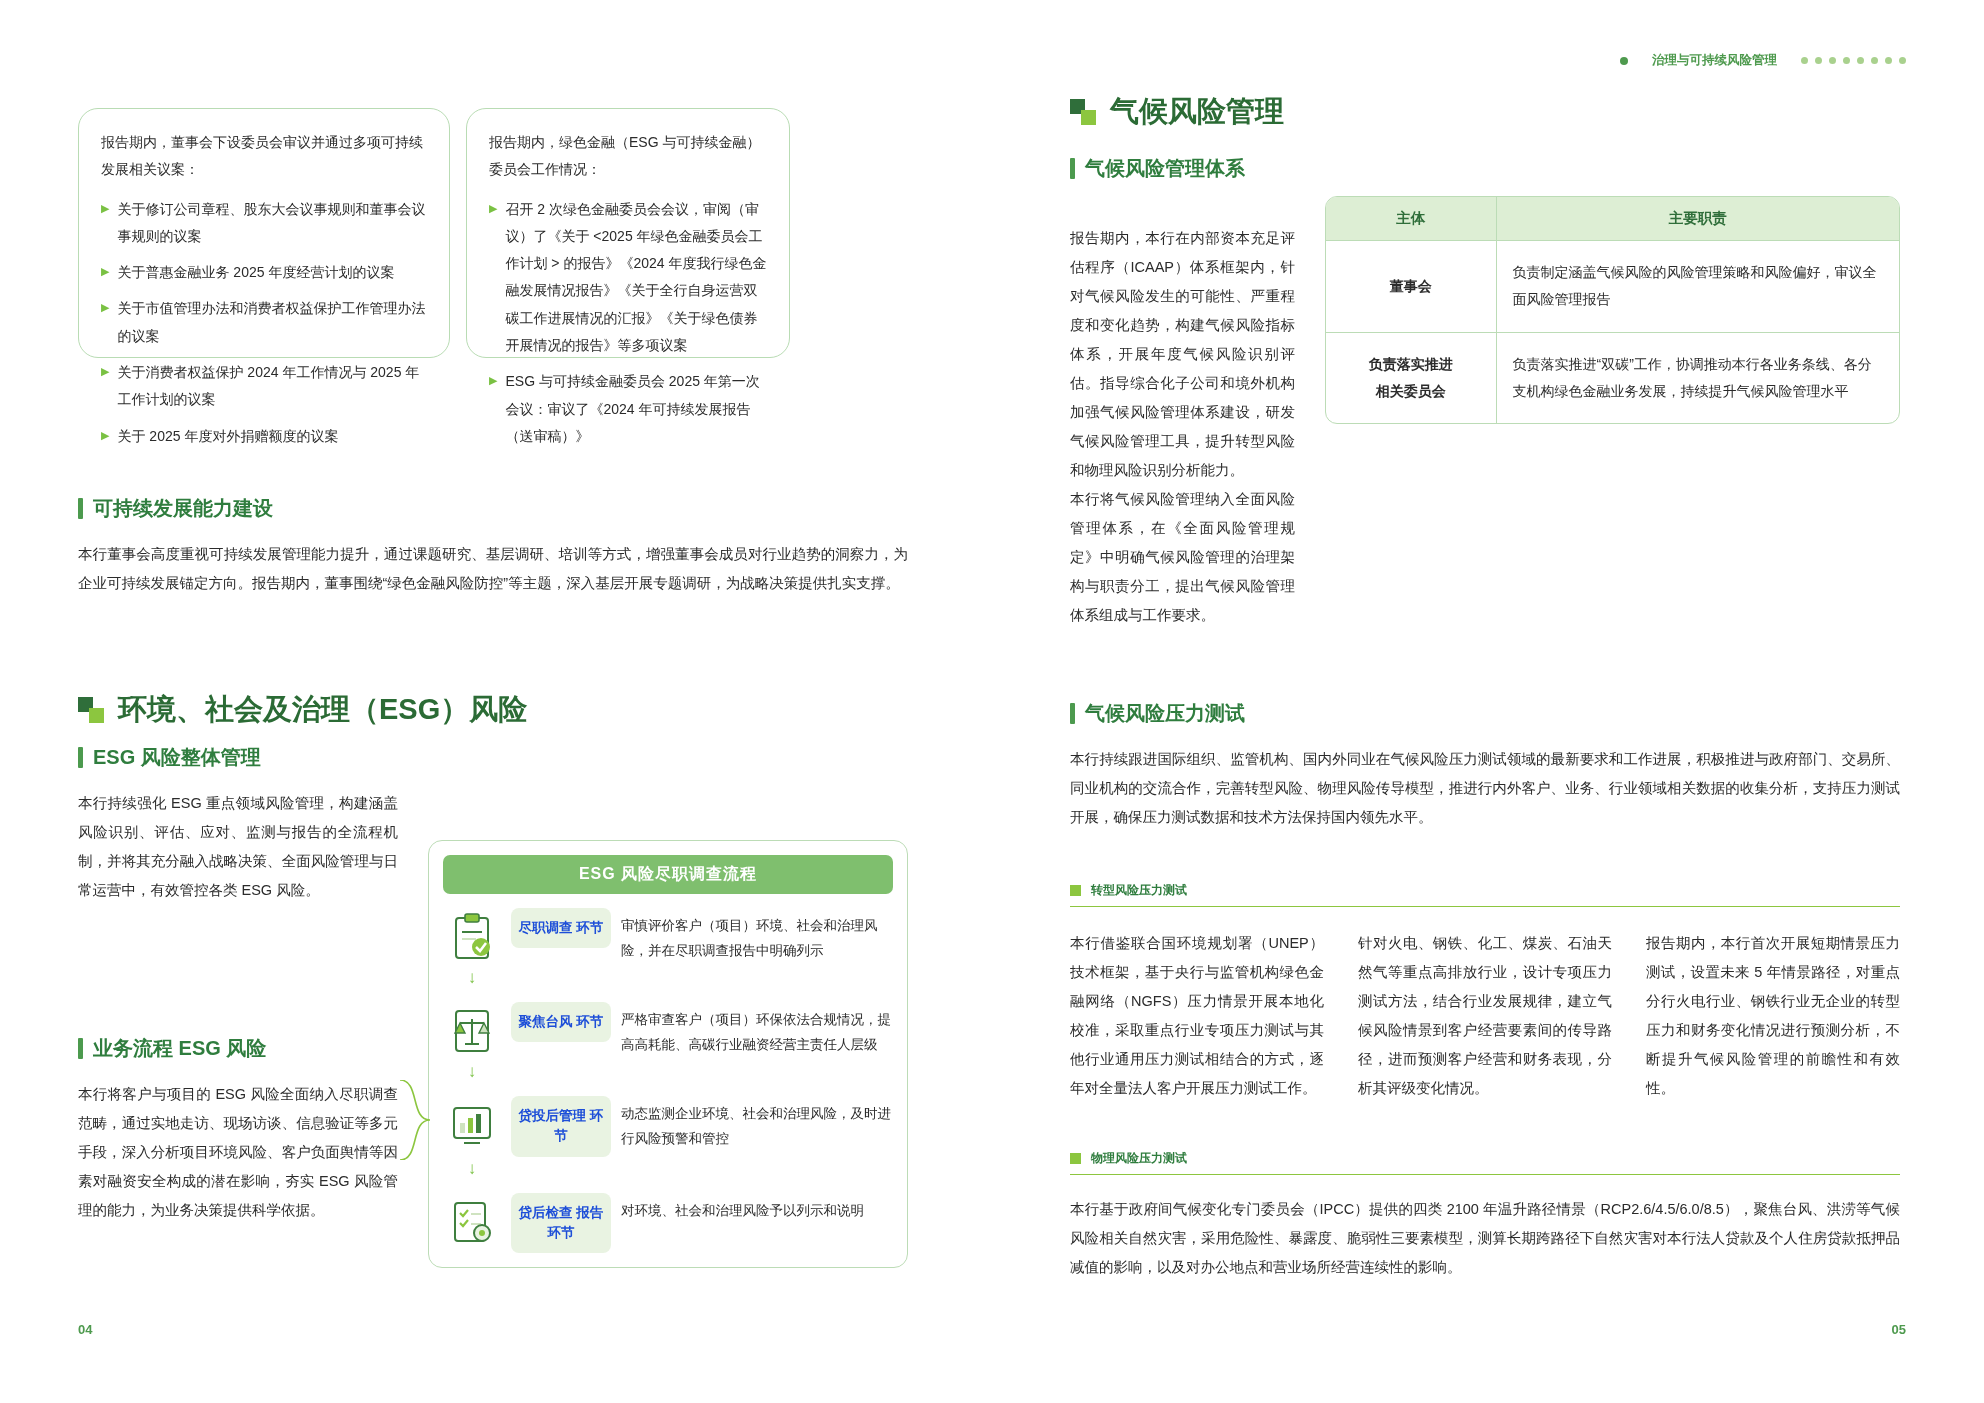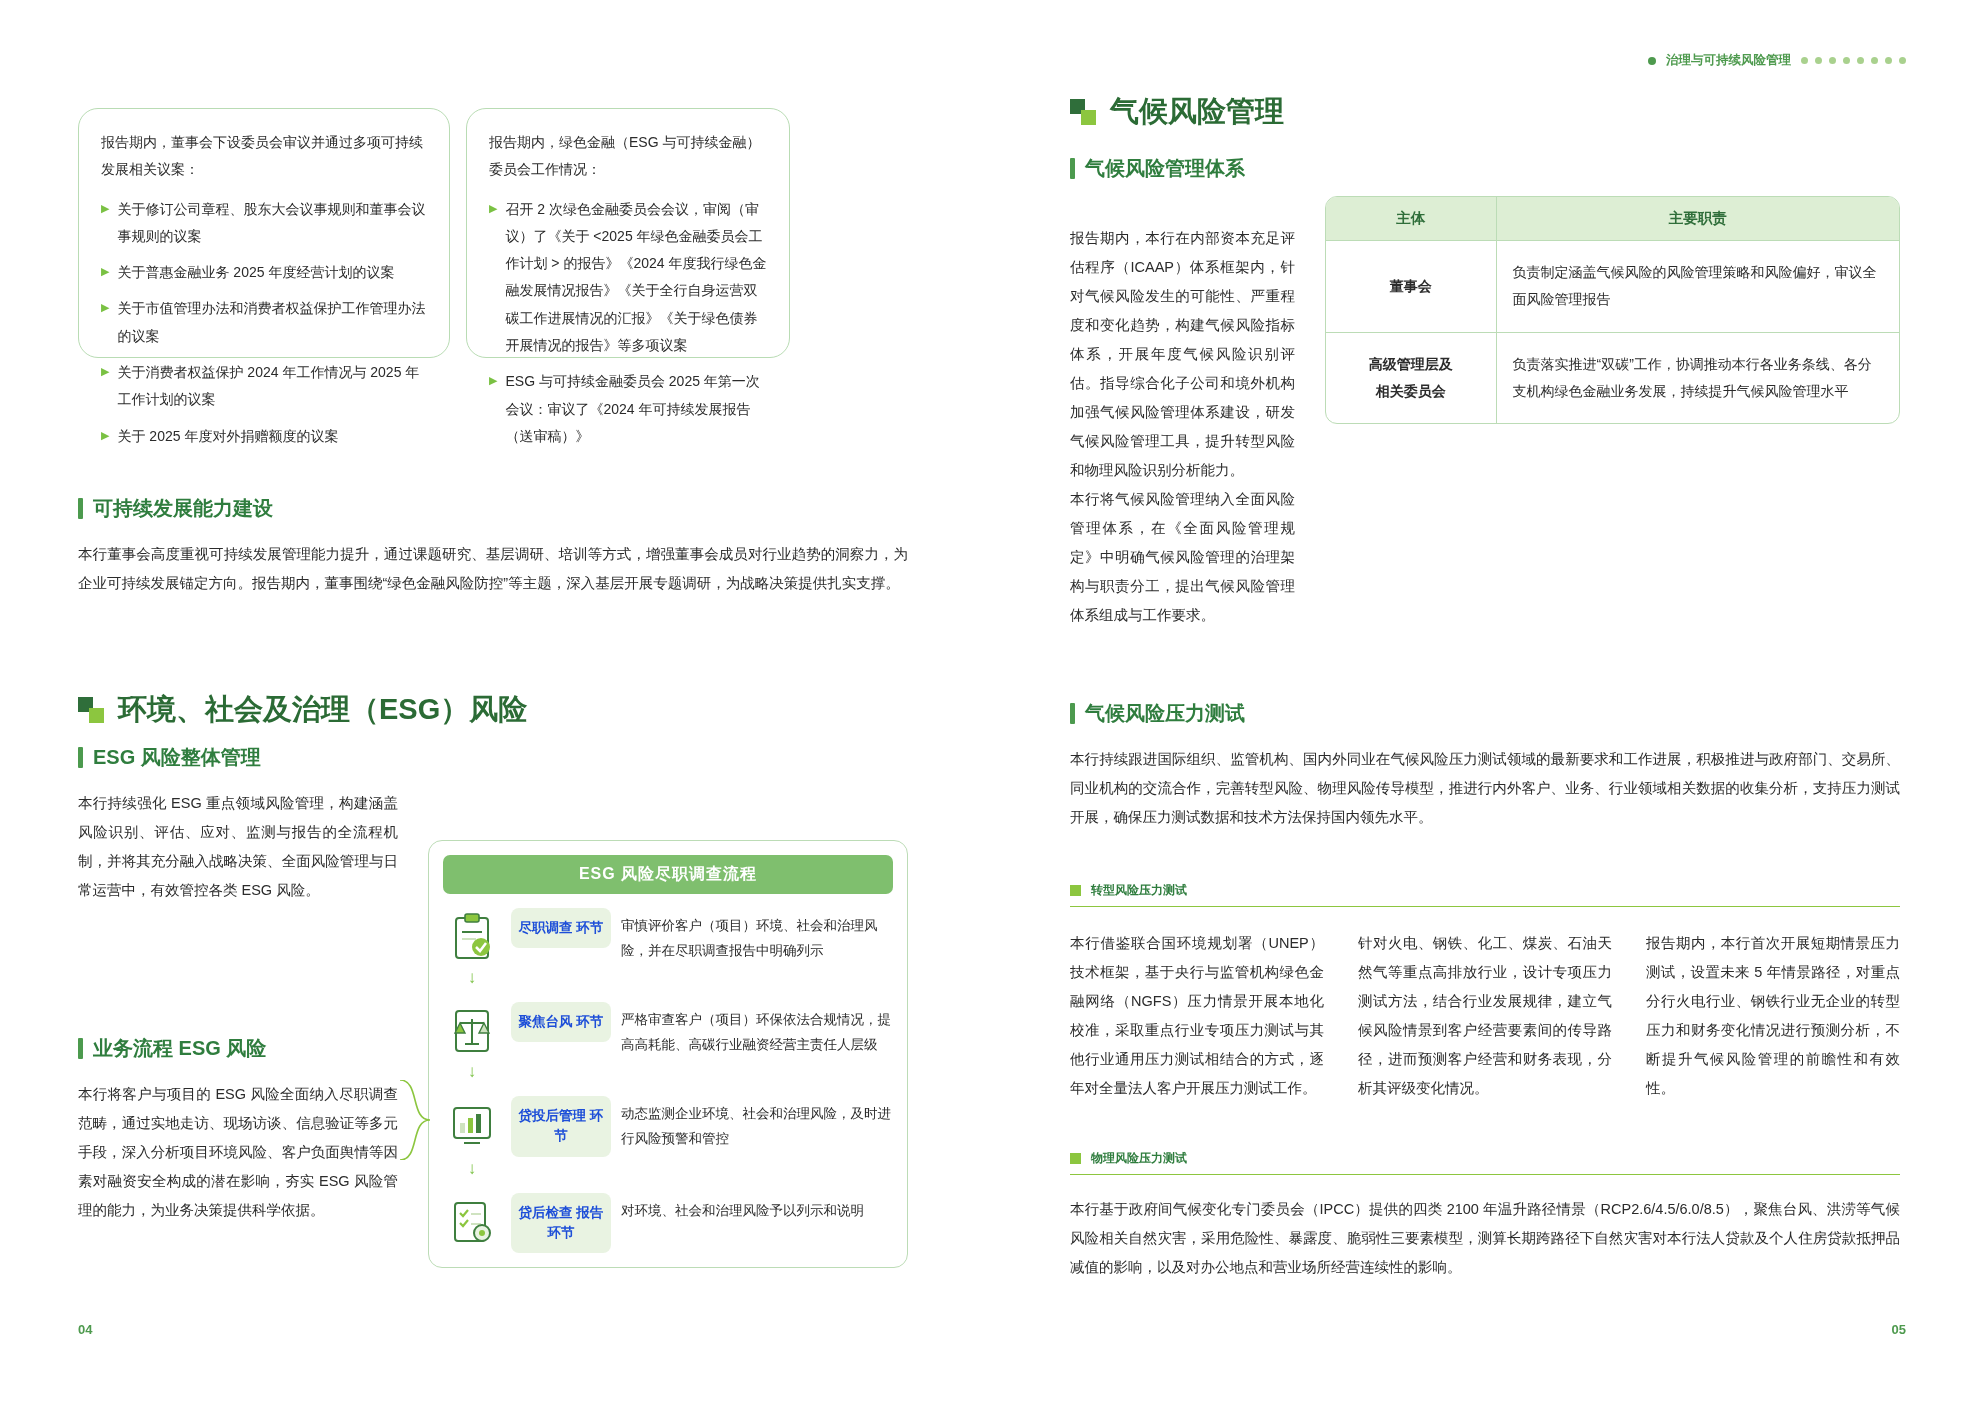--- a/index.html
+++ b/index.html
@@ -243,21 +243,21 @@
 
   <svg style="position:absolute; left:398px; top:1080px;" width="34" height="80">
     <path d="M2 0 C 22 0, 12 40, 32 40 C 12 40, 22 80, 2 80" fill="none" stroke="#8cc63f" stroke-width="1.6"></path>
   </svg>
 
   <div class="pagenum" style="position:absolute; left:78px; top:1322px;">04</div>
 </div>
 
 <div class="page page-right">
 
-  <div style="position:absolute; right:78px; top:52px; display:flex; align-items:center; gap:10px;">
+  <div style="position:absolute; right:78px; top:52px; display:flex; align-items:center; gap:24px;">
     <span style="width:8px;height:8px;border-radius:50%;background:#4e9a4e;display:inline-block;"></span>
     <span class="hdr-label">治理与可持续风险管理</span>
     <span class="dots">
       <span class="d"></span>
         <span class="d"></span>
         <span class="d"></span>
         <span class="d"></span>
       <span class="d"></span>
         <span class="d"></span>
         <span class="d"></span>
@@ -290,21 +290,21 @@
       <tbody>
           <tr>
         <th>主体</th>
         <th>主要职责</th>
       </tr>
       <tr>
         <td class="subj">董事会</td>
         <td>负责制定涵盖气候风险的风险管理策略和风险偏好，审议全面风险管理报告</td>
       </tr>
       <tr>
-        <td class="subj" style="white-space:pre-line;">高级管理层及
+        <td class="subj" style="white-space:pre-line;">负责落实推进
 相关委员会</td>
         <td>负责落实推进“双碳”工作，协调推动本行各业务条线、各分支机构绿色金融业务发展，持续提升气候风险管理水平</td>
       </tr>
     </tbody>
       </table>
   </div>
 
   <div style="position:absolute; left:78px; top:700px; width:830px;">
     <div class="h-bar">
       <span class="bar"></span>

